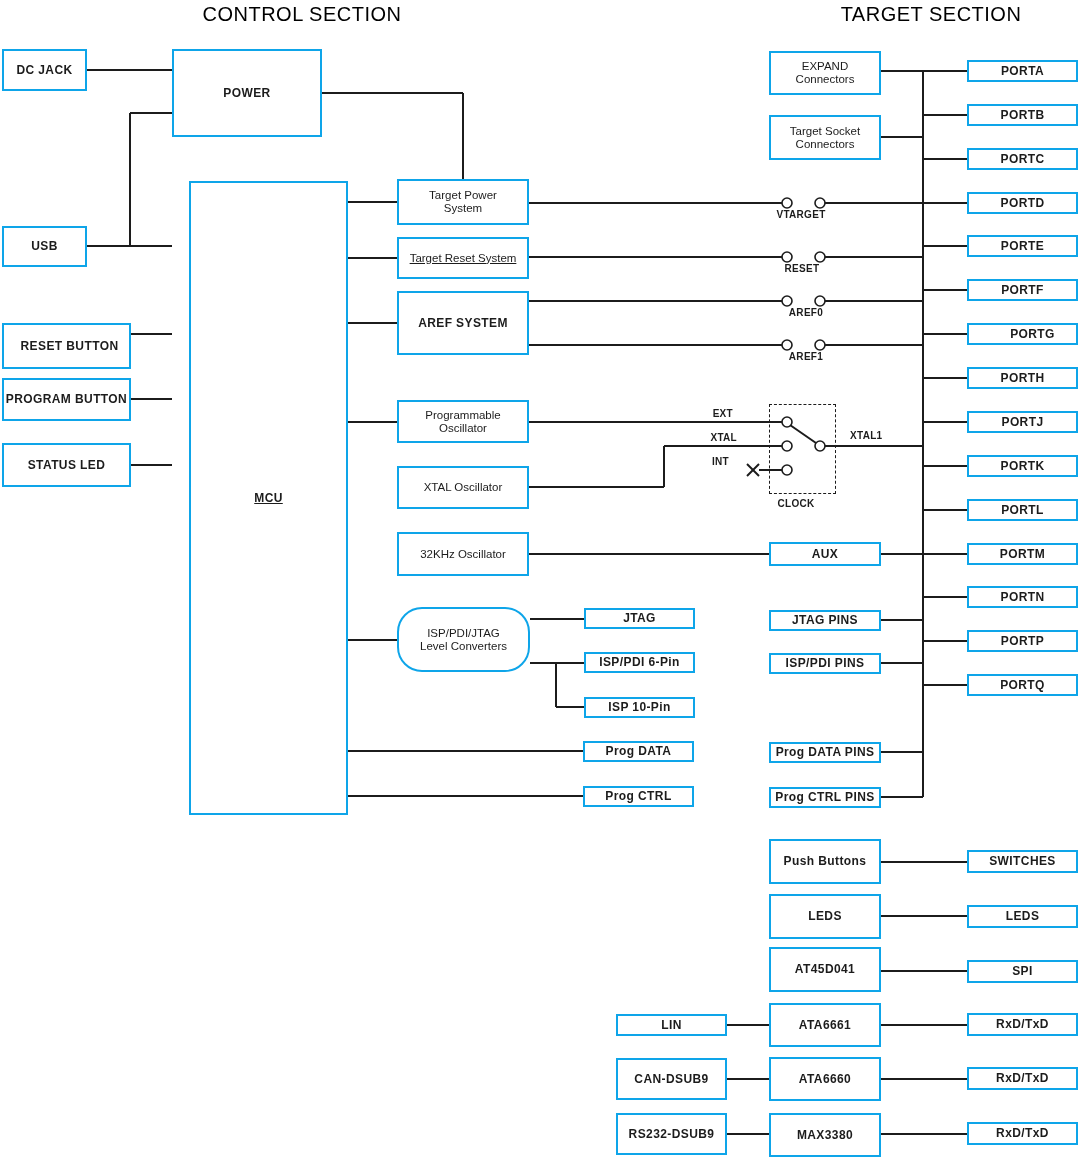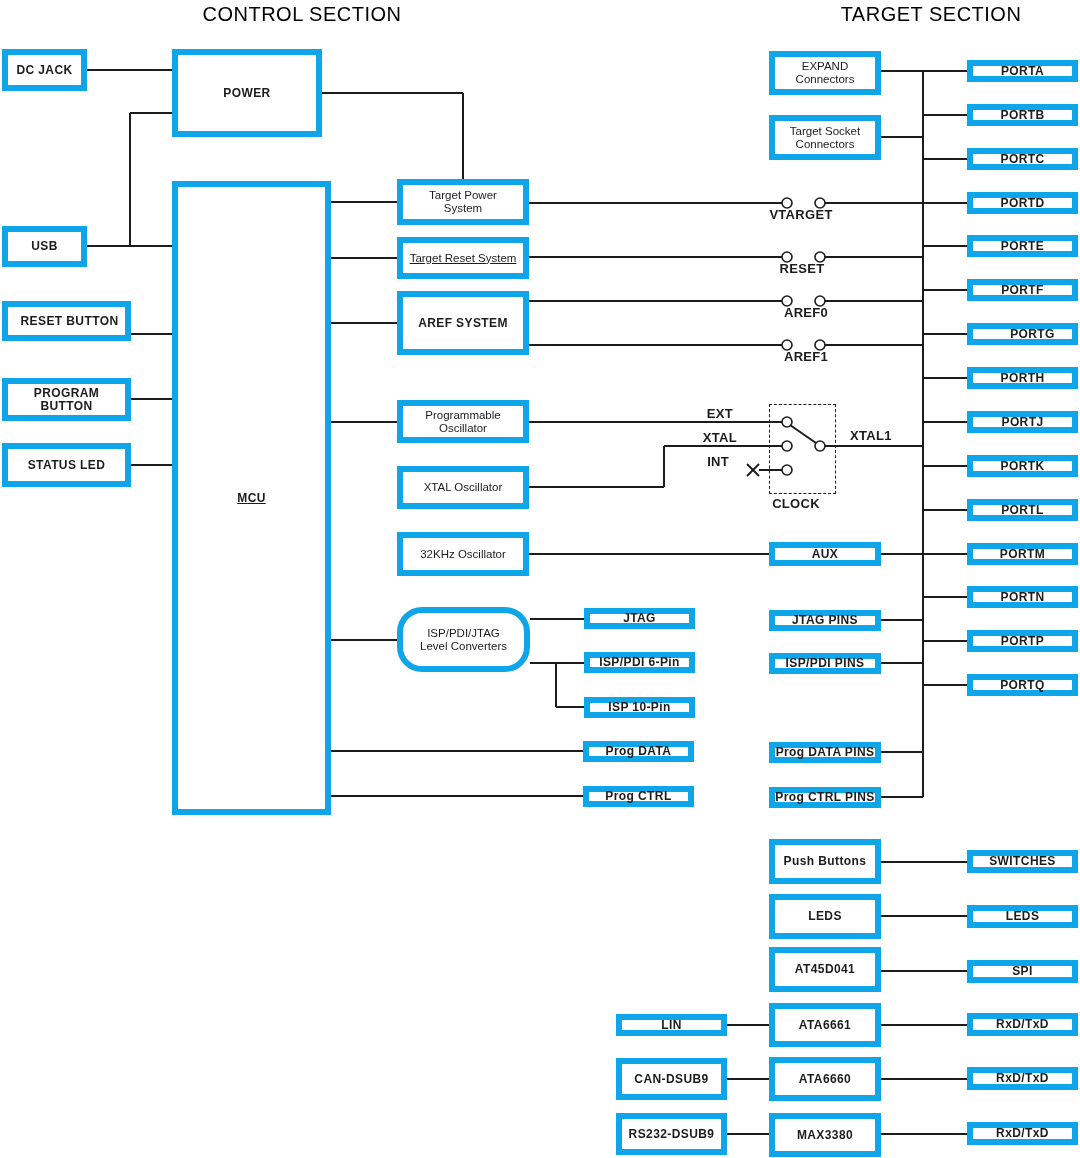--- a/index.html
+++ b/index.html
@@ -7,28 +7,28 @@
     position:relative;width:1080px;height:1158px;background:#ffffff;
     font-family:"Liberation Sans",sans-serif;color:#1c1c1c;overflow:hidden;
   }
   .title{
     position:absolute;transform:translateX(-50%);
     font-size:20px;font-weight:400;color:#000000;
     letter-spacing:0.5px;white-space:nowrap;
   }
   .box{
     position:absolute;box-sizing:border-box;
-    border:6px solid #0ea5e9;background:#ffffff;
+    border:2px solid #0ea5e9;background:#ffffff;
     display:flex;align-items:center;justify-content:center;
     text-align:center;white-space:pre-line;
     font-size:11.5px;line-height:13px;font-weight:400;
   }
   .box.bold{font-weight:700;font-size:12px;letter-spacing:0.4px;}
   .wire-label{
-    position:absolute;font-size:13px;font-weight:700;
+    position:absolute;font-size:10px;font-weight:700;
     line-height:12px;letter-spacing:0.3px;white-space:nowrap;
   }
   .wire-label.anchor-center{transform:translateX(-50%);}
   .wire-label.anchor-right{transform:translateX(-100%);}
   .dashed-frame{
     position:absolute;box-sizing:border-box;
     border:1.6px dashed #1c1c1c;background:transparent;
   }
   .wire-layer{position:absolute;left:0;top:0;}
 </style>
@@ -117,25 +117,25 @@
       <circle cx="820" cy="345" r="5" fill="#ffffff" stroke="#1c1c1c" stroke-width="1.6"></circle>
       <circle cx="787" cy="422" r="5" fill="#ffffff" stroke="#1c1c1c" stroke-width="1.6"></circle>
       <circle cx="787" cy="446" r="5" fill="#ffffff" stroke="#1c1c1c" stroke-width="1.6"></circle>
       <circle cx="787" cy="470" r="5" fill="#ffffff" stroke="#1c1c1c" stroke-width="1.6"></circle>
       <circle cx="820" cy="446" r="5" fill="#ffffff" stroke="#1c1c1c" stroke-width="1.6"></circle>
     </svg>
 
   <div id="boxes-layer">
       <div class="box bold" style="left: 2px; top: 49px; width: 85px; height: 42px;">DC JACK</div>
       <div class="box bold" style="left: 2px; top: 226px; width: 85px; height: 41px;">USB</div>
-      <div class="box bold" style="left: 2px; top: 301px; width: 129px; height: 40px; padding-left: 6px;">RESET BUTTON</div>
+      <div class="box bold" style="left: 2px; top: 323px; width: 129px; height: 46px; padding-left: 6px;">RESET BUTTON</div>
       <div class="box bold" style="left: 2px; top: 378px; width: 129px; height: 43px;">PROGRAM BUTTON</div>
       <div class="box bold" style="left: 2px; top: 443px; width: 129px; height: 44px;">STATUS LED</div>
       <div class="box bold" style="left: 172px; top: 49px; width: 150px; height: 88px;">POWER</div>
-      <div class="box bold" style="left: 172px; top: 181px; width: 159px; height: 634px; text-decoration: underline;">MCU</div>
+      <div class="box bold" style="left: 189px; top: 181px; width: 159px; height: 634px; text-decoration: underline;">MCU</div>
       <div class="box" style="left: 397px; top: 179px; width: 132px; height: 46px;">Target Power
 System</div>
       <div class="box" style="left: 397px; top: 237px; width: 132px; height: 42px; text-decoration: underline;">Target Reset System</div>
       <div class="box bold" style="left: 397px; top: 291px; width: 132px; height: 64px;">AREF SYSTEM</div>
       <div class="box" style="left: 397px; top: 400px; width: 132px; height: 43px;">Programmable
 Oscillator</div>
       <div class="box" style="left: 397px; top: 466px; width: 132px; height: 43px;">XTAL Oscillator</div>
       <div class="box" style="left: 397px; top: 532px; width: 132px; height: 44px;">32KHz Oscillator</div>
       <div class="box" style="left: 397px; top: 607px; width: 133px; height: 65px; border-radius: 25px;">ISP/PDI/JTAG
 Level Converters</div>

